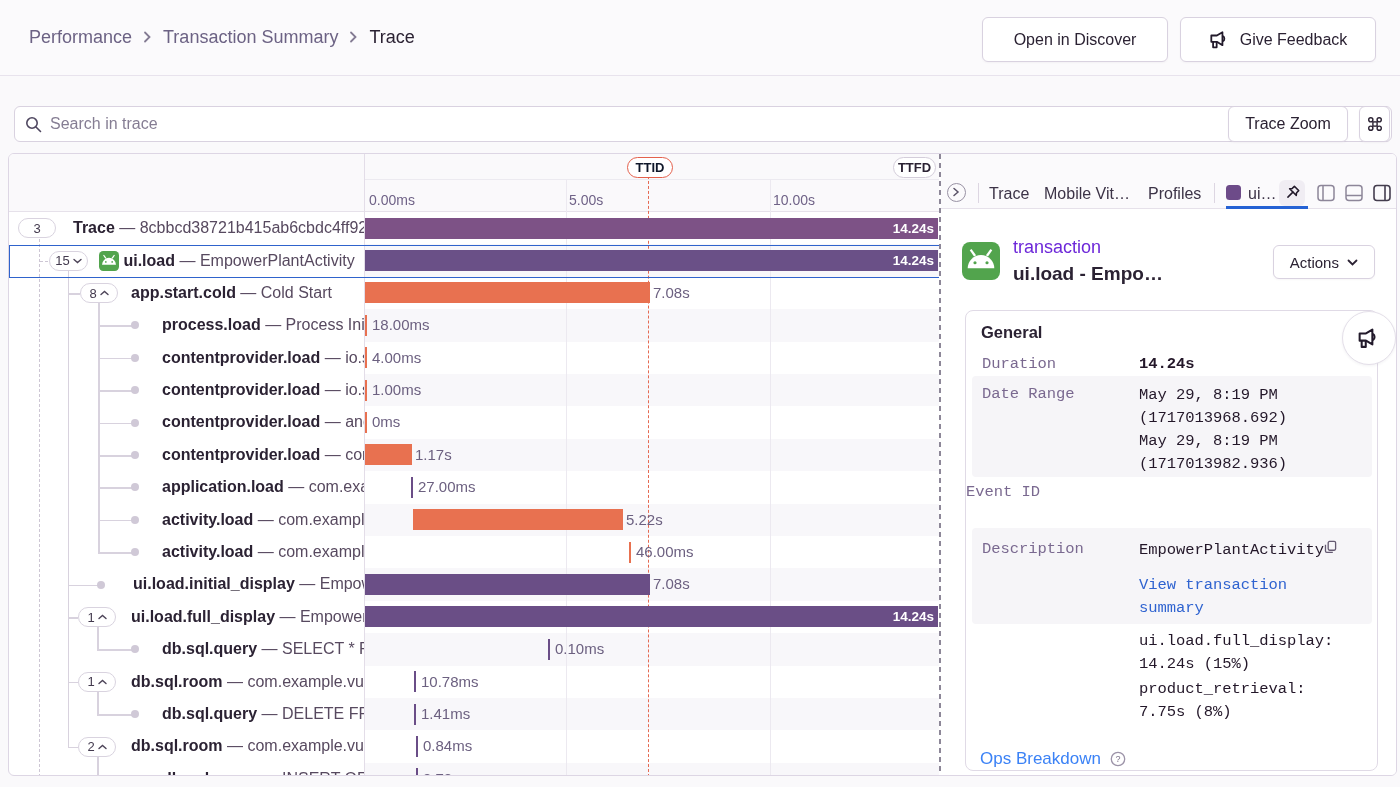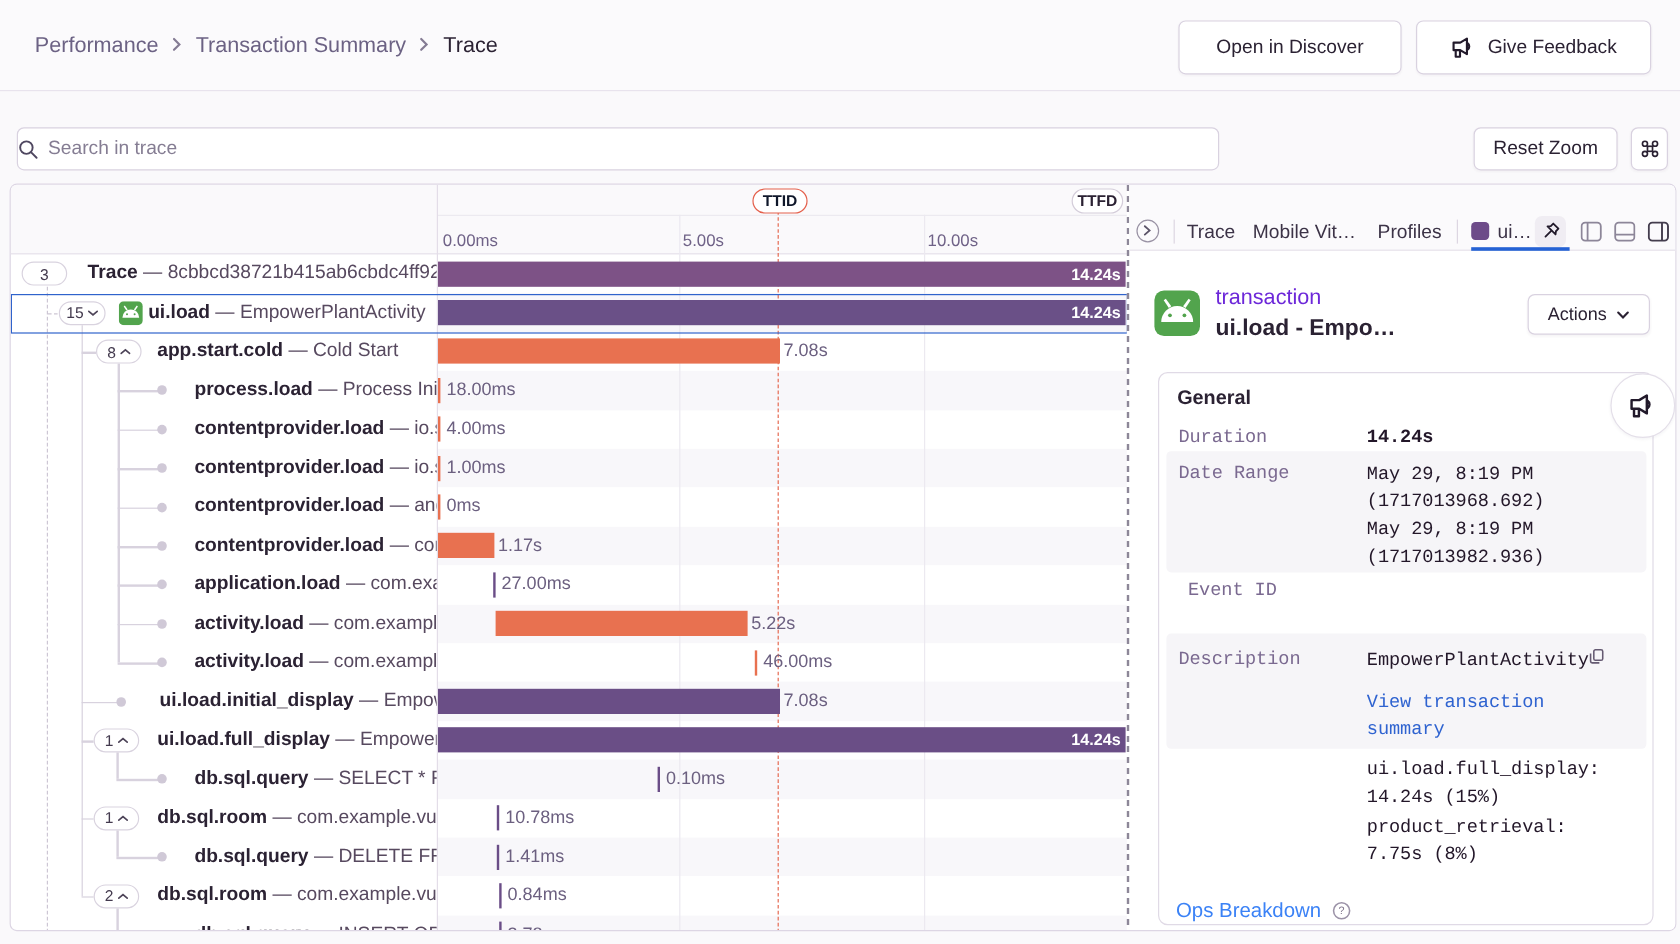--- a/index.html
+++ b/index.html
@@ -5,21 +5,21 @@
 html,body{width:1400px;height:787px;overflow:hidden}
 body{font-family:"Liberation Sans",sans-serif;background:#faf9fb;color:#2b2233;position:relative}
 
 .topbar{position:absolute;left:0;top:0;width:1400px;height:76px;background:#fbfafc;border-bottom:1px solid #e8e3ed}
 .crumbs{position:absolute;left:29px;top:27px;font-size:18px;color:#6c6284;white-space:nowrap}
 .crumbs .sep{display:inline-block;margin:0 11px;position:relative;top:1px}
 .crumbs .cur{color:#2b2233}
 .btn{position:absolute;background:#fff;border:1px solid #d9d2e0;border-radius:6px;font-weight:normal;color:#2b2233;display:flex;align-items:center;justify-content:center;box-shadow:0 1px 2px rgba(40,30,60,.04)}
 .bigbtn{top:17px;height:45px;font-size:16px}
 
-.search{position:absolute;left:14px;top:106px;width:1002px;height:36px;background:#fff;border:1px solid #d9d2e0;border-radius:6px;display:flex;align-items:center;}
+.search{position:absolute;left:14px;top:106px;width:1378px;height:36px;background:#fff;border:1px solid #d9d2e0;border-radius:6px;display:flex;align-items:center;padding-left:10px}
 .search .ph{color:#857d93;font-size:16px;margin-left:8px}
 .smbtn{top:106px;height:36px;font-size:16px}
 
 .cont{position:absolute;left:8px;top:153px;width:1389px;height:623px;background:#fff;border:1px solid #ddd6e4;border-radius:6px;overflow:hidden}
 .hdr{position:absolute;left:0;top:0;width:932px;height:58px;background:#faf9fb;border-bottom:1px solid #e6e1ea}
 .hdrline{position:absolute;left:356px;top:25px;width:576px;height:1px;background:#eceaf0}
 .tlabel{position:absolute;top:38px;font-size:14px;color:#6f6287;white-space:nowrap}
 .pill{position:absolute;top:3px;height:21px;border-radius:11px;background:#fff;font-size:13px;font-weight:bold;display:flex;align-items:center;justify-content:center}
 .ttid{left:618px;width:46px;border:1.5px solid #e4604c;color:#0f172a}
 .ttfd{left:884px;width:43px;border:1.5px solid #d4cdda;color:#2b2233}
@@ -73,21 +73,21 @@
       </g>
     </svg>Give Feedback</div>
 
 <div class="search">
     <svg width="17" height="17" viewBox="0 0 17 17">
       <circle cx="7" cy="7" r="5.2" fill="none" stroke="#4f4760" stroke-width="1.6"></circle>
       <path d="M11 11 L15.5 15.5" stroke="#4f4760" stroke-width="1.6" stroke-linecap="round"></path>
     </svg>
     <span class="ph">Search in trace</span>
   </div>
-<div class="btn smbtn" style="left:1228px;width:120px">Reset Zoom</div>
+<div class="btn smbtn" style="left:1228px;width:120px">Trace Zoom</div>
 <div class="btn smbtn" style="left:1359px;width:31px">
     <svg width="16" height="16" viewBox="0 0 16 16" fill="none" stroke="#2b2233" stroke-width="1.4">
       <circle cx="3.8" cy="3.8" r="2.1"></circle>
       <circle cx="12.2" cy="3.8" r="2.1"></circle>
       <circle cx="3.8" cy="12.2" r="2.1"></circle>
       <circle cx="12.2" cy="12.2" r="2.1"></circle>
       <rect x="5.9" y="5.9" width="4.2" height="4.2"></rect>
     </svg>
   </div>
 
@@ -338,21 +338,21 @@
         </svg></div>
 
     <div class="card">
       <div style="left:15px;top:12px;font-size:16.5px;font-weight:bold;color:#2b2233;position:absolute">General</div>
       <div class="kbg" style="top:65px;height:101px"></div>
       <div class="kbg" style="top:217px;height:96px"></div>
       <div class="kv key" style="left:16px;top:44px">Duration</div>
       <div class="kv val" style="left:173px;top:44px;font-weight:bold">14.24s</div>
       <div class="kv key" style="left:16px;top:74px">Date Range</div>
       <div class="kv val" style="left:173px;top:73px;line-height:23px">May 29, 8:19 PM<br>(1717013968.692)<br>May 29, 8:19 PM<br>(1717013982.936)</div>
-      <div class="kv key" style="left:24px;top:172px">Event ID</div>
+      <div class="kv key" style="left:0;top:172px">Event ID</div>
       <div class="kv key" style="left:16px;top:229px">Description</div>
       <div class="kv val" style="left:173px;top:229px">EmpowerPlantActivity<svg width="13" height="14" viewBox="0 0 14 14" style="position:static">
             <rect x="4.5" y="1" width="8" height="9.5" rx="1.5" fill="none" stroke="#655a72" stroke-width="1.4"></rect>
             <path d="M9.5 12.8 L3 12.8 Q1.6 12.8 1.6 11.4 L1.6 4.5" fill="none" stroke="#655a72" stroke-width="1.4"></path>
           </svg></div>
       <div class="kv" style="left:173px;top:263px;line-height:23px;color:#2f63d0">View transaction<br>summary</div>
       <div class="kv val" style="left:173px;top:319px;line-height:23px">ui.load.full_display:<br>14.24s (15%)</div>
       <div class="kv val" style="left:173px;top:367px;line-height:23px">product_retrieval:<br>7.75s (8%)</div>
       <div style="left:14px;top:438px;font-size:17px;color:#3b82f6;position:absolute">Ops Breakdown&nbsp;&nbsp;<svg width="16" height="16" viewBox="0 0 16 16" style="position:static;vertical-align:-3px">
             <circle cx="8" cy="8" r="6.7" fill="none" stroke="#9c93a8" stroke-width="1.3"></circle>

